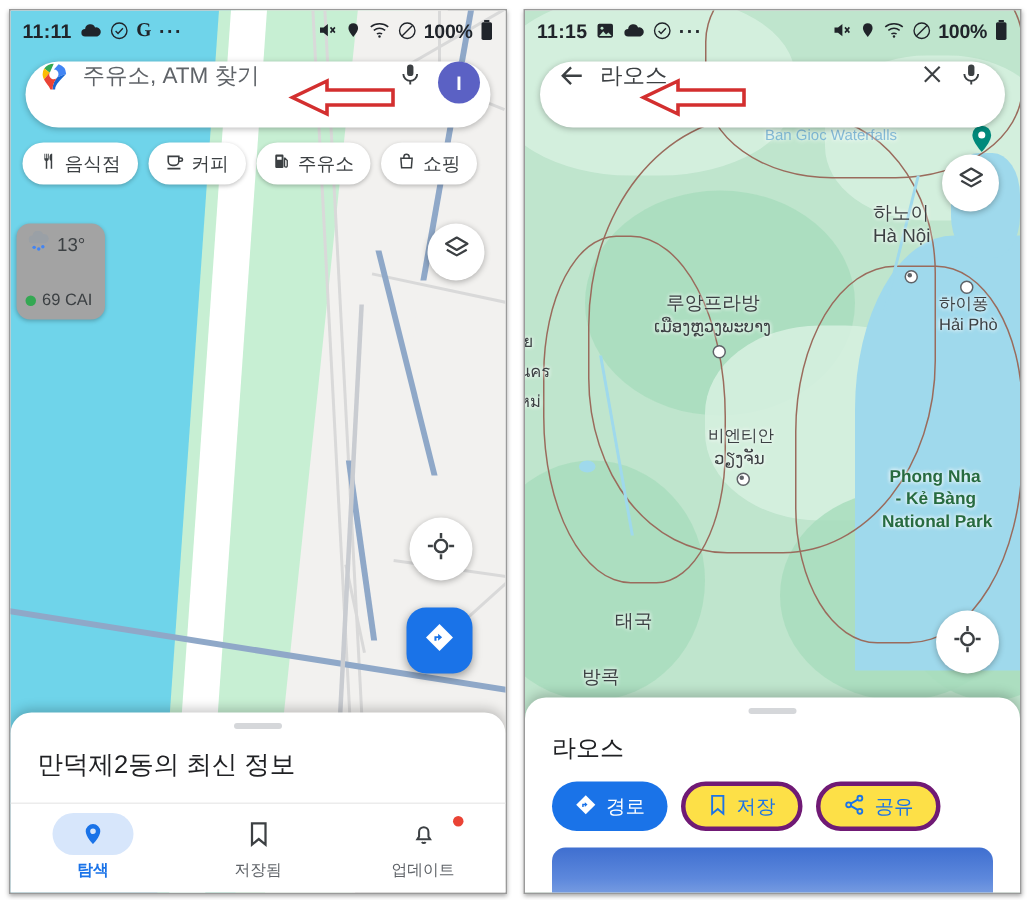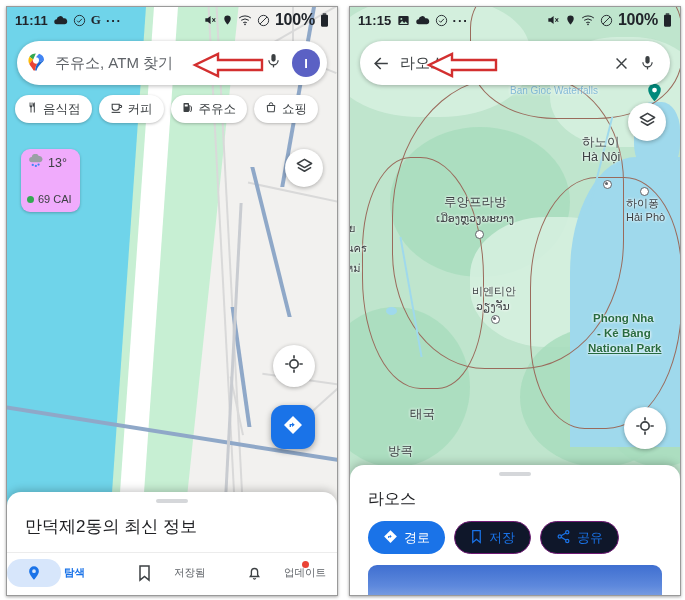--- a/index.html
+++ b/index.html
@@ -24,21 +24,21 @@
   
   .statusbar{
     position:absolute;left:0;top:0;width:100%;height:26px;
     display:flex;align-items:center;justify-content:space-between;
     padding:0 8px;box-sizing:border-box;
     font-size:12.5px;color:#20242a;font-weight:600;z-index:40;
   }
   .sb-left,.sb-right{display:flex;align-items:center;gap:5px;}
   .sb-time{font-size:13px;letter-spacing:.2px;}
   .sb-ico{display:inline-flex;align-items:center;}
-  .sb-pct{font-size:16px;font-weight:600;letter-spacing:-.2px;}
+  .sb-pct{font-size:13px;font-weight:600;letter-spacing:-.2px;}
 
   
   .map{position:absolute;inset:0;overflow:hidden;}
 
   
   .lm-water{position:absolute;left:0;top:0;width:150px;height:100%;background:#6fd4ea;}
   .lm-land{position:absolute;left:150px;top:0;width:200px;height:100%;background:#f2f1ef;}
   .lm-park{position:absolute;left:118px;top:-10px;width:130px;height:620px;
     background:#c7efd3;
     transform:skewX(-4deg);}
@@ -56,21 +56,21 @@
   .glogo span:nth-child(3){color:#FBBC05;}
   .glogo span:nth-child(4){color:#4285F4;}
   .glogo span:nth-child(5){color:#34A853;}
   .glogo span:nth-child(6){color:#EA4335;}
 
   
   .searchbar{
     position:absolute;left:10px;right:10px;top:34px;height:44px;
     background:#fff;border-radius:24px;
     box-shadow:0 1px 4px rgba(0,0,0,.28);
-    display:flex;align-items:center;padding:0 7px 0 9px;box-sizing:border-box;
+    display:flex;padding:0 7px 0 9px;box-sizing:border-box;
     z-index:30;
   }
   .sb-text{flex:1;font-size:15px;color:#3c4043;margin-left:9px;white-space:nowrap;overflow:hidden;}
   .sb-text.placeholder{color:#5f6368;}
   .avatar{
     width:28px;height:28px;border-radius:50%;background:#5b61c4;
     display:flex;align-items:center;justify-content:center;
     color:#fff;font-size:13px;font-weight:600;flex:none;margin-left:4px;
   }
   .mic{flex:none;margin:0 6px;}
@@ -82,22 +82,22 @@
   .chips{position:absolute;left:8px;top:88px;display:flex;gap:7px;z-index:25;}
   .chip{
     height:28px;background:#fff;border-radius:16px;
     display:flex;align-items:center;gap:5px;padding:0 11px;
     box-shadow:0 1px 3px rgba(0,0,0,.25);
     font-size:12.5px;color:#3c4043;white-space:nowrap;
   }
 
   
   .weather{
-    position:absolute;left:14px;top:142px;z-index:25;
-    background:#f0abfc;border-radius:9px;padding:5px 8px 5px 6px;
+    position:absolute;left:4px;top:142px;z-index:25;
+    background:#a3a3a3;border-radius:9px;padding:5px 8px 5px 6px;
     box-shadow:0 1px 3px rgba(0,0,0,.25);
     font-size:11px;color:#3c4043;line-height:1.25;
   }
   .wrow{display:flex;align-items:center;gap:4px;}
   .aqi-dot{width:7px;height:7px;border-radius:50%;background:#34A853;flex:none;}
 
   
   .fab-round{
     position:absolute;width:38px;height:38px;border-radius:50%;background:#fff;
     display:flex;align-items:center;justify-content:center;
@@ -112,40 +112,40 @@
   
   .sheet{
     position:absolute;left:0;right:0;bottom:0;background:#fff;
     border-top-left-radius:14px;border-top-right-radius:14px;
     box-shadow:0 -2px 8px rgba(0,0,0,.22);z-index:28;
   }
   .grabber{width:32px;height:4px;border-radius:3px;background:#d5d7da;margin:7px auto 0;}
   .sheet-title{font-size:17px;color:#202124;padding:12px 18px 14px;font-weight:400;}
 
   .navbar{display:flex;border-top:1px solid #ececec;padding:6px 0 8px;}
-  .navitem{flex:1;display:flex;align-items:center;gap:3px;position:relative;}
+  .navitem{flex:1;display:flex;flex-direction:column;align-items:center;gap:3px;position:relative;}
   .navpill{
     width:54px;height:28px;border-radius:16px;
     display:flex;align-items:center;justify-content:center;
   }
   .navpill.active{background:#d7e6fb;}
   .navlabel{font-size:10.5px;color:#5f6368;}
   .navlabel.active{color:#1a73e8;font-weight:600;}
   .badge{position:absolute;width:7px;height:7px;border-radius:50%;background:#ea4335;
     top:2px;right:28px;}
 
   
   .r-title{font-size:16px;color:#202124;padding:13px 18px 0;}
   .r-actions{display:flex;gap:9px;padding:11px 18px 11px;}
   .act{
     height:33px;border-radius:18px;display:flex;align-items:center;gap:6px;
     padding:0 15px;font-size:13px;box-sizing:border-box;
   }
   .act.primary{background:#1a73e8;color:#fff;}
-  .act.ghost{background:#0f172a;border:1px solid #701a75;color:#1a73e8;}
+  .act.ghost{background:#fde047;border:3px solid #701a75;color:#1a73e8;}
   .photo-strip{
     margin:0 18px;height:46px;border-radius:9px;
     background:linear-gradient(180deg,#3f6fd0 0%,#5d88dc 45%,#9db9e8 100%);
   }
 
   
   .rm-base{position:absolute;inset:0;background:#bfe5cd;}
   .rm-sea{position:absolute;right:0;top:150px;width:110px;height:290px;background:#9fd9ec;
     border-top-left-radius:60% 40%;}
   .rm-sea2{position:absolute;right:0;top:95px;width:46px;height:70px;background:#9fd9ec;border-radius:40%;}
@@ -438,21 +438,21 @@
       <div class="maplabel big" style="left:94px;top:188px;">루앙프라방</div>
       <div class="maplabel" style="left:86px;top:205px;font-size:11px;">ເມືອງຫຼວງພະບາງ</div>
       <div class="citydot" style="left:125px;top:223px;"></div>
 
       <div class="maplabel" style="left:122px;top:278px;">비엔티안</div>
       <div class="maplabel" style="left:126px;top:293px;">ວຽງຈັນ</div>
       <div class="citydot cap" style="left:141px;top:308px;"></div>
 
       <div class="maplabel park" style="left:243px;top:305px;">Phong Nha</div>
       <div class="maplabel park" style="left:247px;top:320px;">- Kẻ Bàng</div>
-      <div class="maplabel park" style="left:238px;top:335px;text-decoration:underline;">National Park</div>
+      <div class="maplabel park" style="left:238px;top:335px;">National Park</div>
 
       <div class="maplabel big" style="left:60px;top:400px;">태국</div>
       <div class="maplabel big" style="left:38px;top:437px;">방콕</div>
 
       <div class="maplabel" style="left:-1px;top:215px;font-size:11px;">ี่ย</div>
       <div class="maplabel" style="left:-4px;top:235px;font-size:11px;">นคร</div>
       <div class="maplabel" style="left:-4px;top:255px;font-size:11px;">หม่</div>
 
       <svg style="position:absolute;right:18px;top:76px;" width="15" height="19" viewBox="0 0 24 30">
         <path fill="#00897b" d="M12 1a10 10 0 0 0-10 10c0 7.5 10 18 10 18s10-10.5 10-18A10 10 0 0 0 12 1z"></path>

